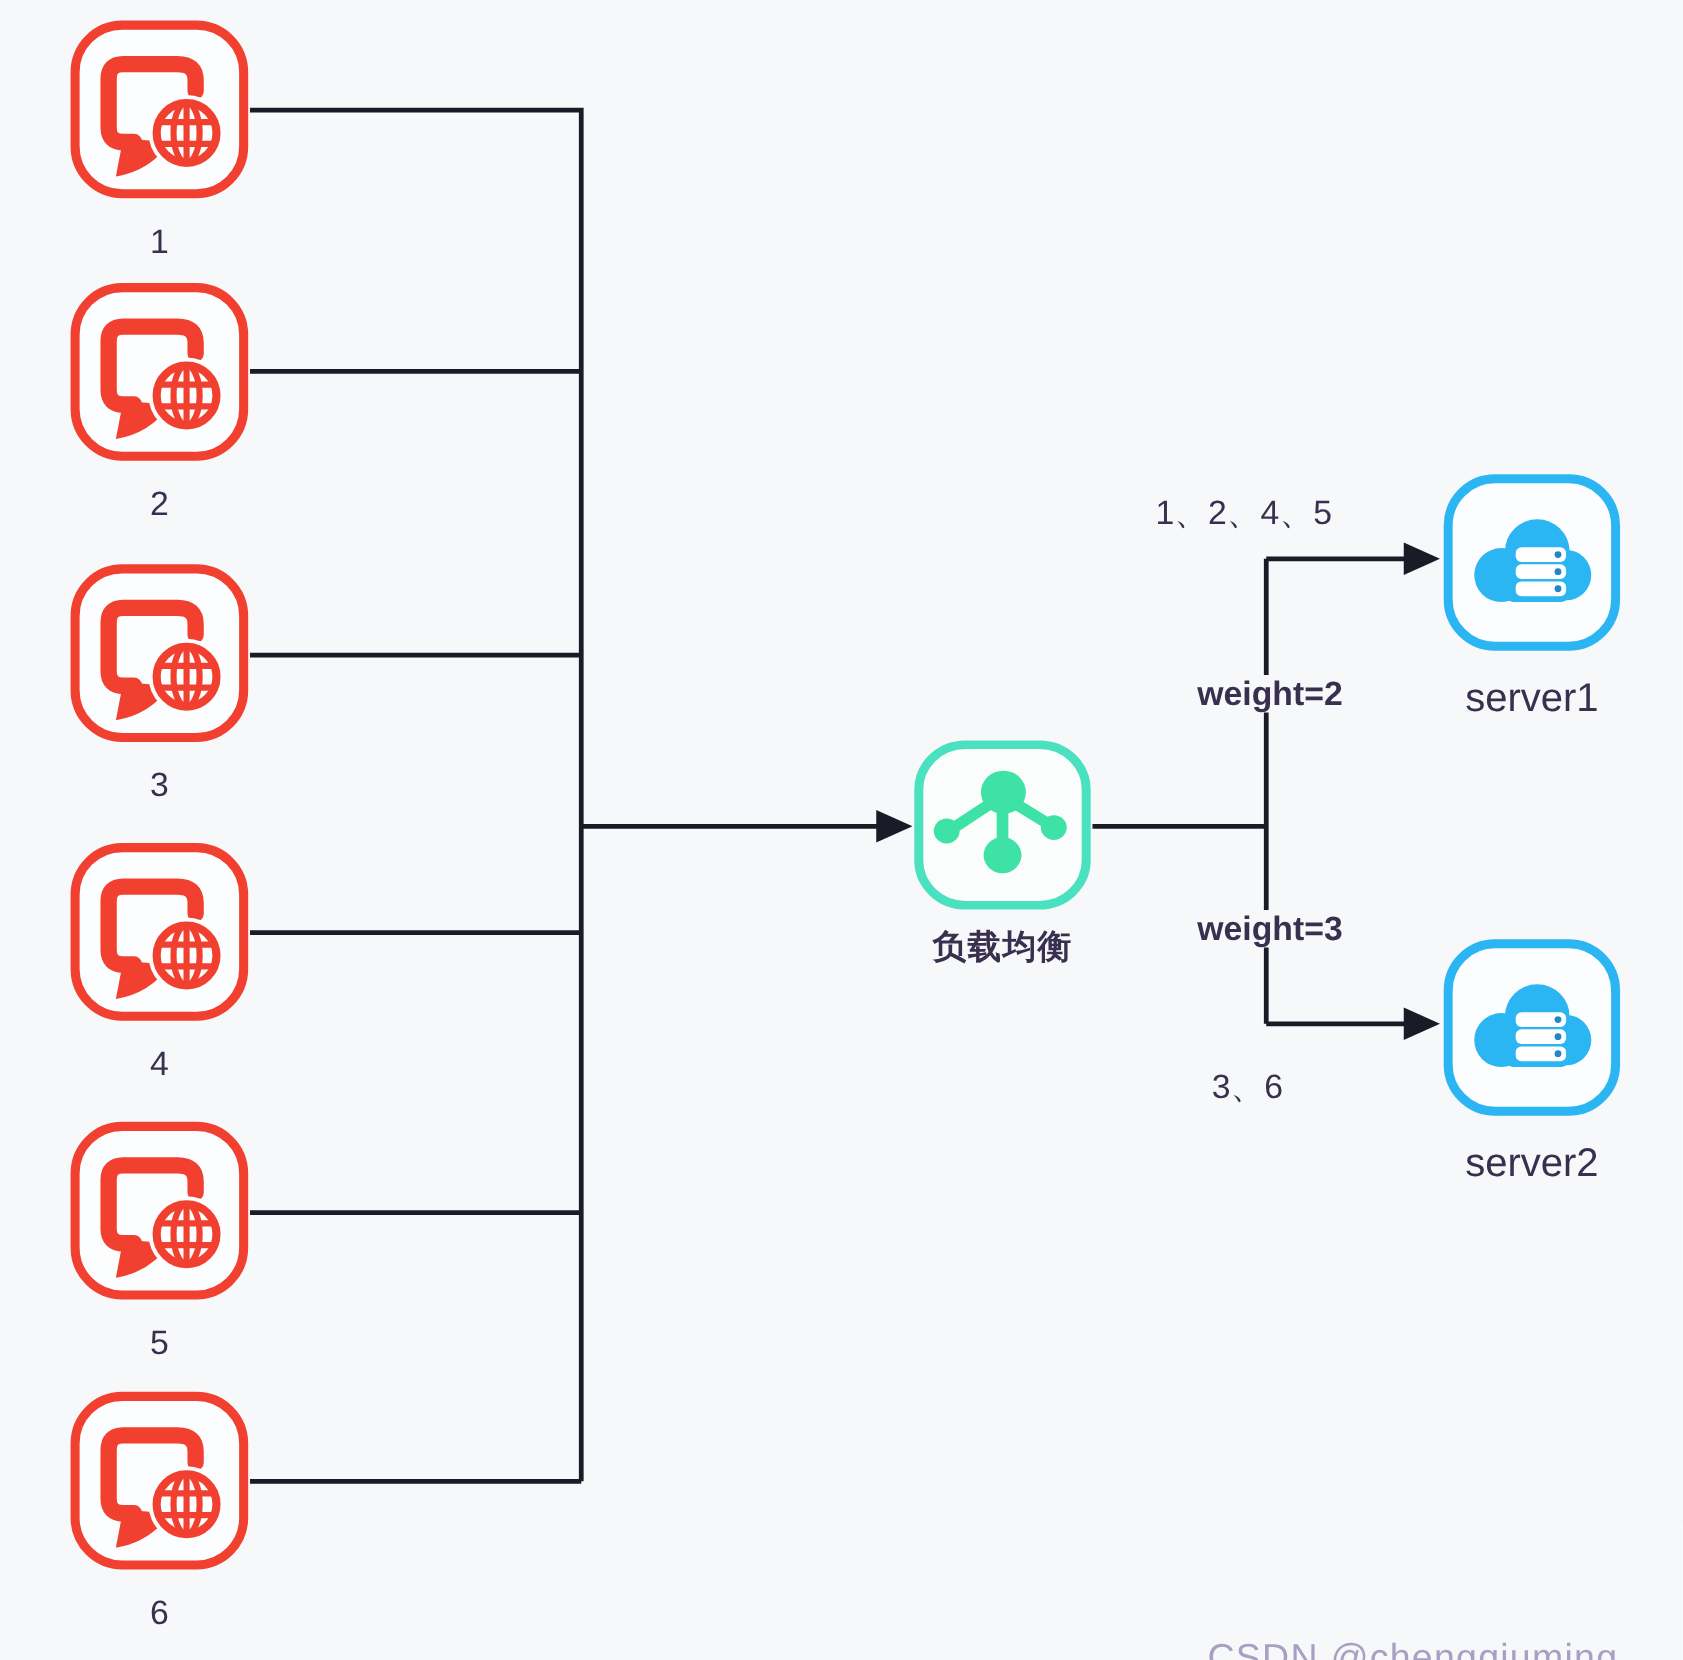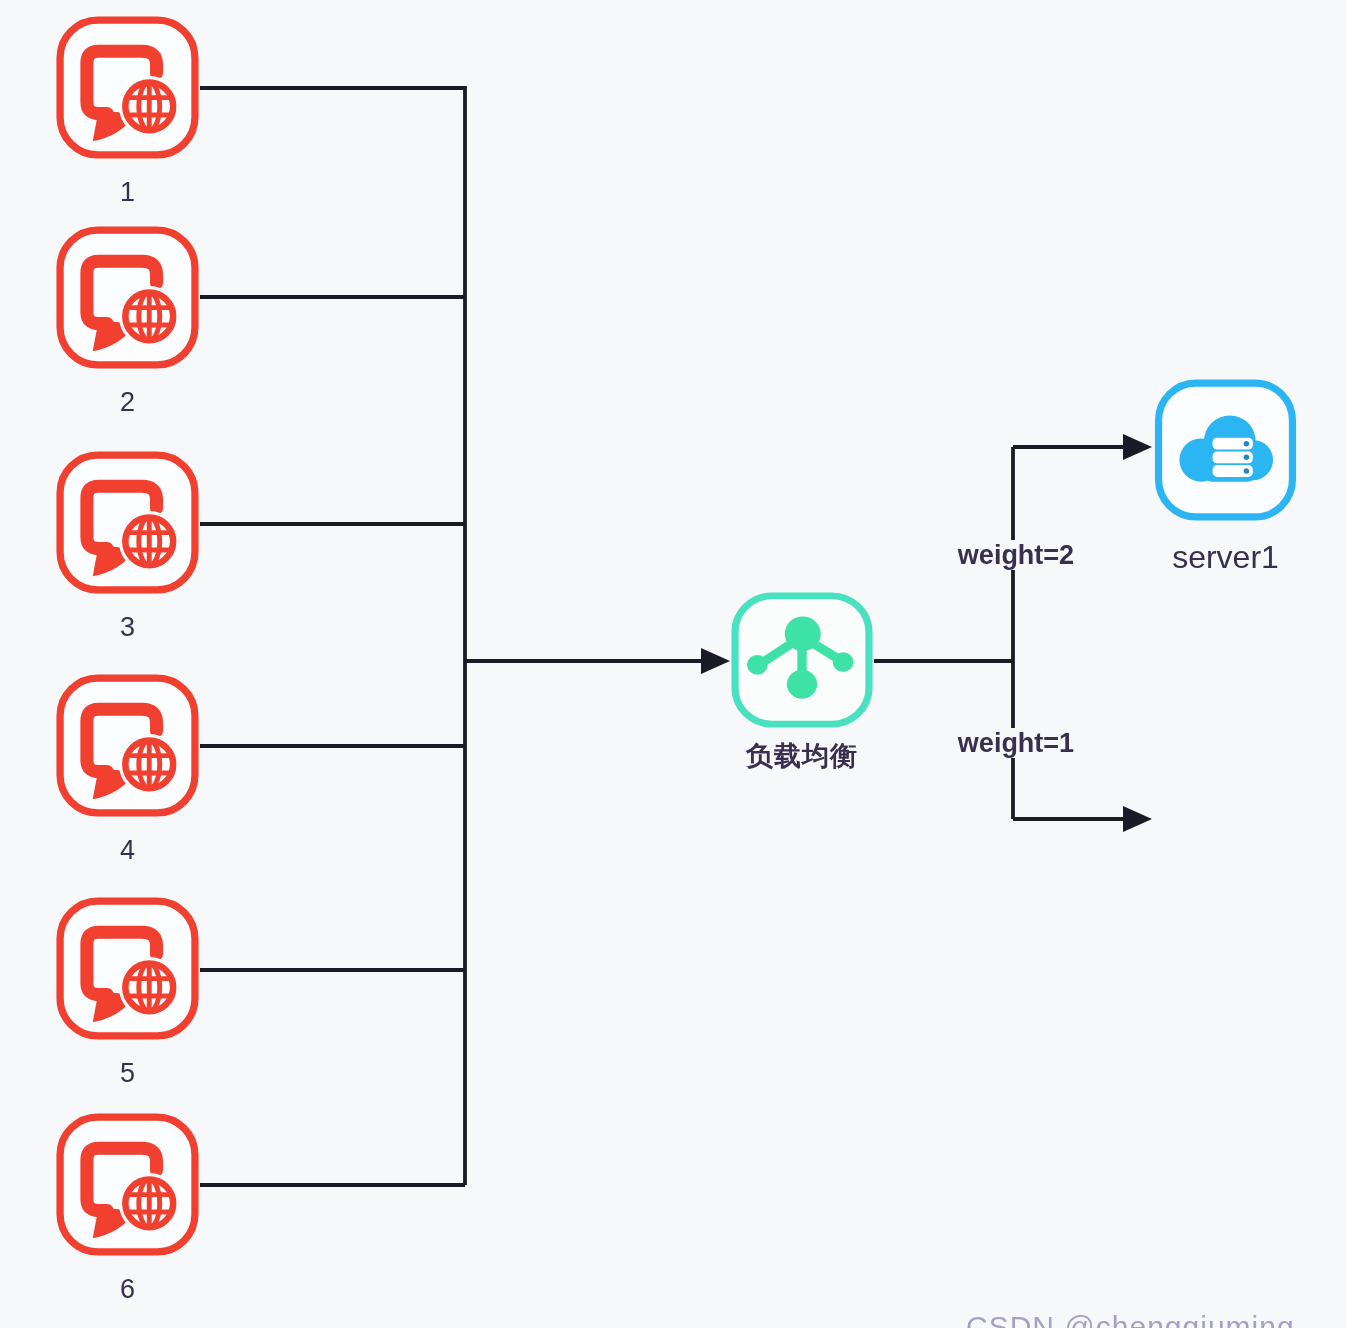--- a/index.html
+++ b/index.html
@@ -208,26 +208,48 @@
         <rect x="41" y="51" width="28" height="8.2" rx="3.2" fill="#ffffff"></rect>
         <rect x="41" y="60.5" width="28" height="8.2" rx="3.2" fill="#ffffff"></rect>
         <circle cx="64.5" cy="45.6" r="1.9" fill="#2187c9"></circle>
         <circle cx="64.5" cy="55.1" r="1.9" fill="#2187c9"></circle>
         <circle cx="64.5" cy="64.6" r="1.9" fill="#2187c9"></circle>
       </g>
     </svg>
     <div class="server-label">server1</div>
   </div>
 
-
+  <div class="node" style="left:1153px;top:750px;width:145px">
+    <svg width="145" height="144" viewBox="0 0 100 100">
+      <rect x="3.5" y="3.5" width="93" height="93" rx="26" fill="#fbfdfe" stroke="#2bb6f3" stroke-width="5"></rect>
+      <g fill="#2bb6f3">
+        <circle cx="33" cy="57" r="15"></circle>
+        <circle cx="53" cy="44" r="18"></circle>
+        <circle cx="69" cy="57" r="14"></circle>
+        <rect x="33" y="54" width="40" height="18" rx="8"></rect>
+      </g>
+      <g>
+        <rect x="41" y="41.5" width="28" height="8.2" rx="3.2" fill="#ffffff"></rect>
+        <rect x="41" y="51" width="28" height="8.2" rx="3.2" fill="#ffffff"></rect>
+        <rect x="41" y="60.5" width="28" height="8.2" rx="3.2" fill="#ffffff"></rect>
+        <circle cx="64.5" cy="45.6" r="1.9" fill="#2187c9"></circle>
+        <circle cx="64.5" cy="55.1" r="1.9" fill="#2187c9"></circle>
+        <circle cx="64.5" cy="64.6" r="1.9" fill="#2187c9"></circle>
+      </g>
+    </svg>
+    <div class="server-label">server2</div>
+  </div>
+
+  <div class="ann" style="left:875px;top:392px">1、2、4、5</div>
 
   <div class="ann" style="left:896px;top:540px">
     <span class="mask">weight=2</span>
   </div>
 
   <div class="ann" style="left:896px;top:728px">
-    <span class="mask">weight=1</span>
-  </div>
-
+    <span class="mask">weight=3</span>
+  </div>
+
+  <div class="ann" style="left:878px;top:851px">3、6</div>
 
   <div class="watermark">CSDN @chengqiuming</div>
 
 </div>
 
 </body></html>

